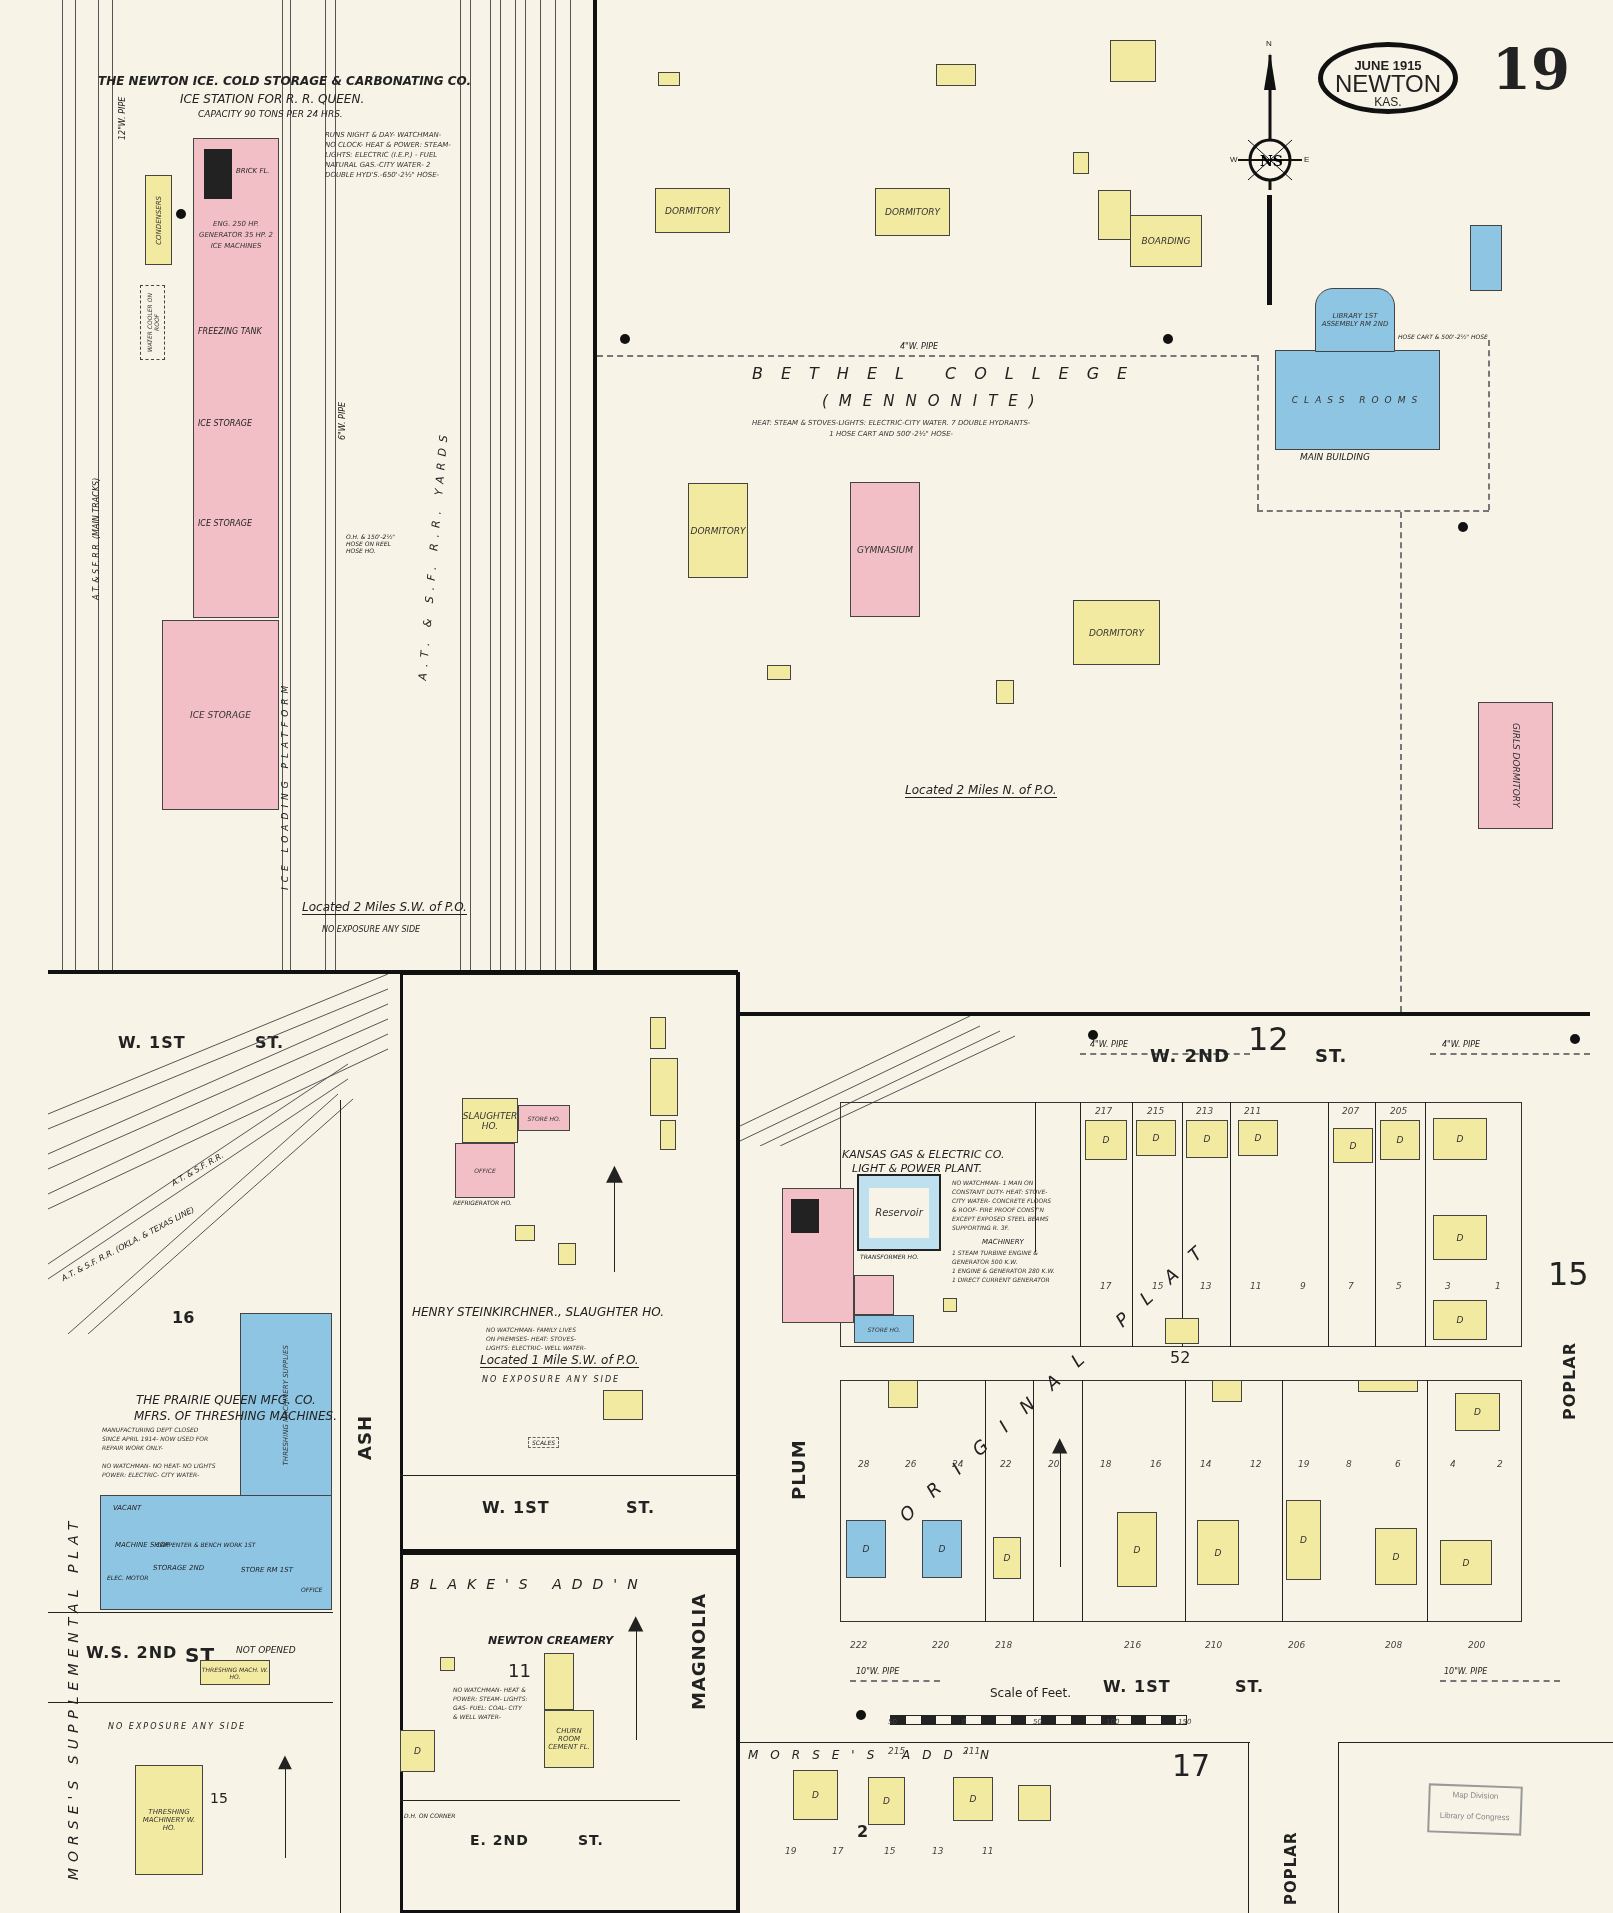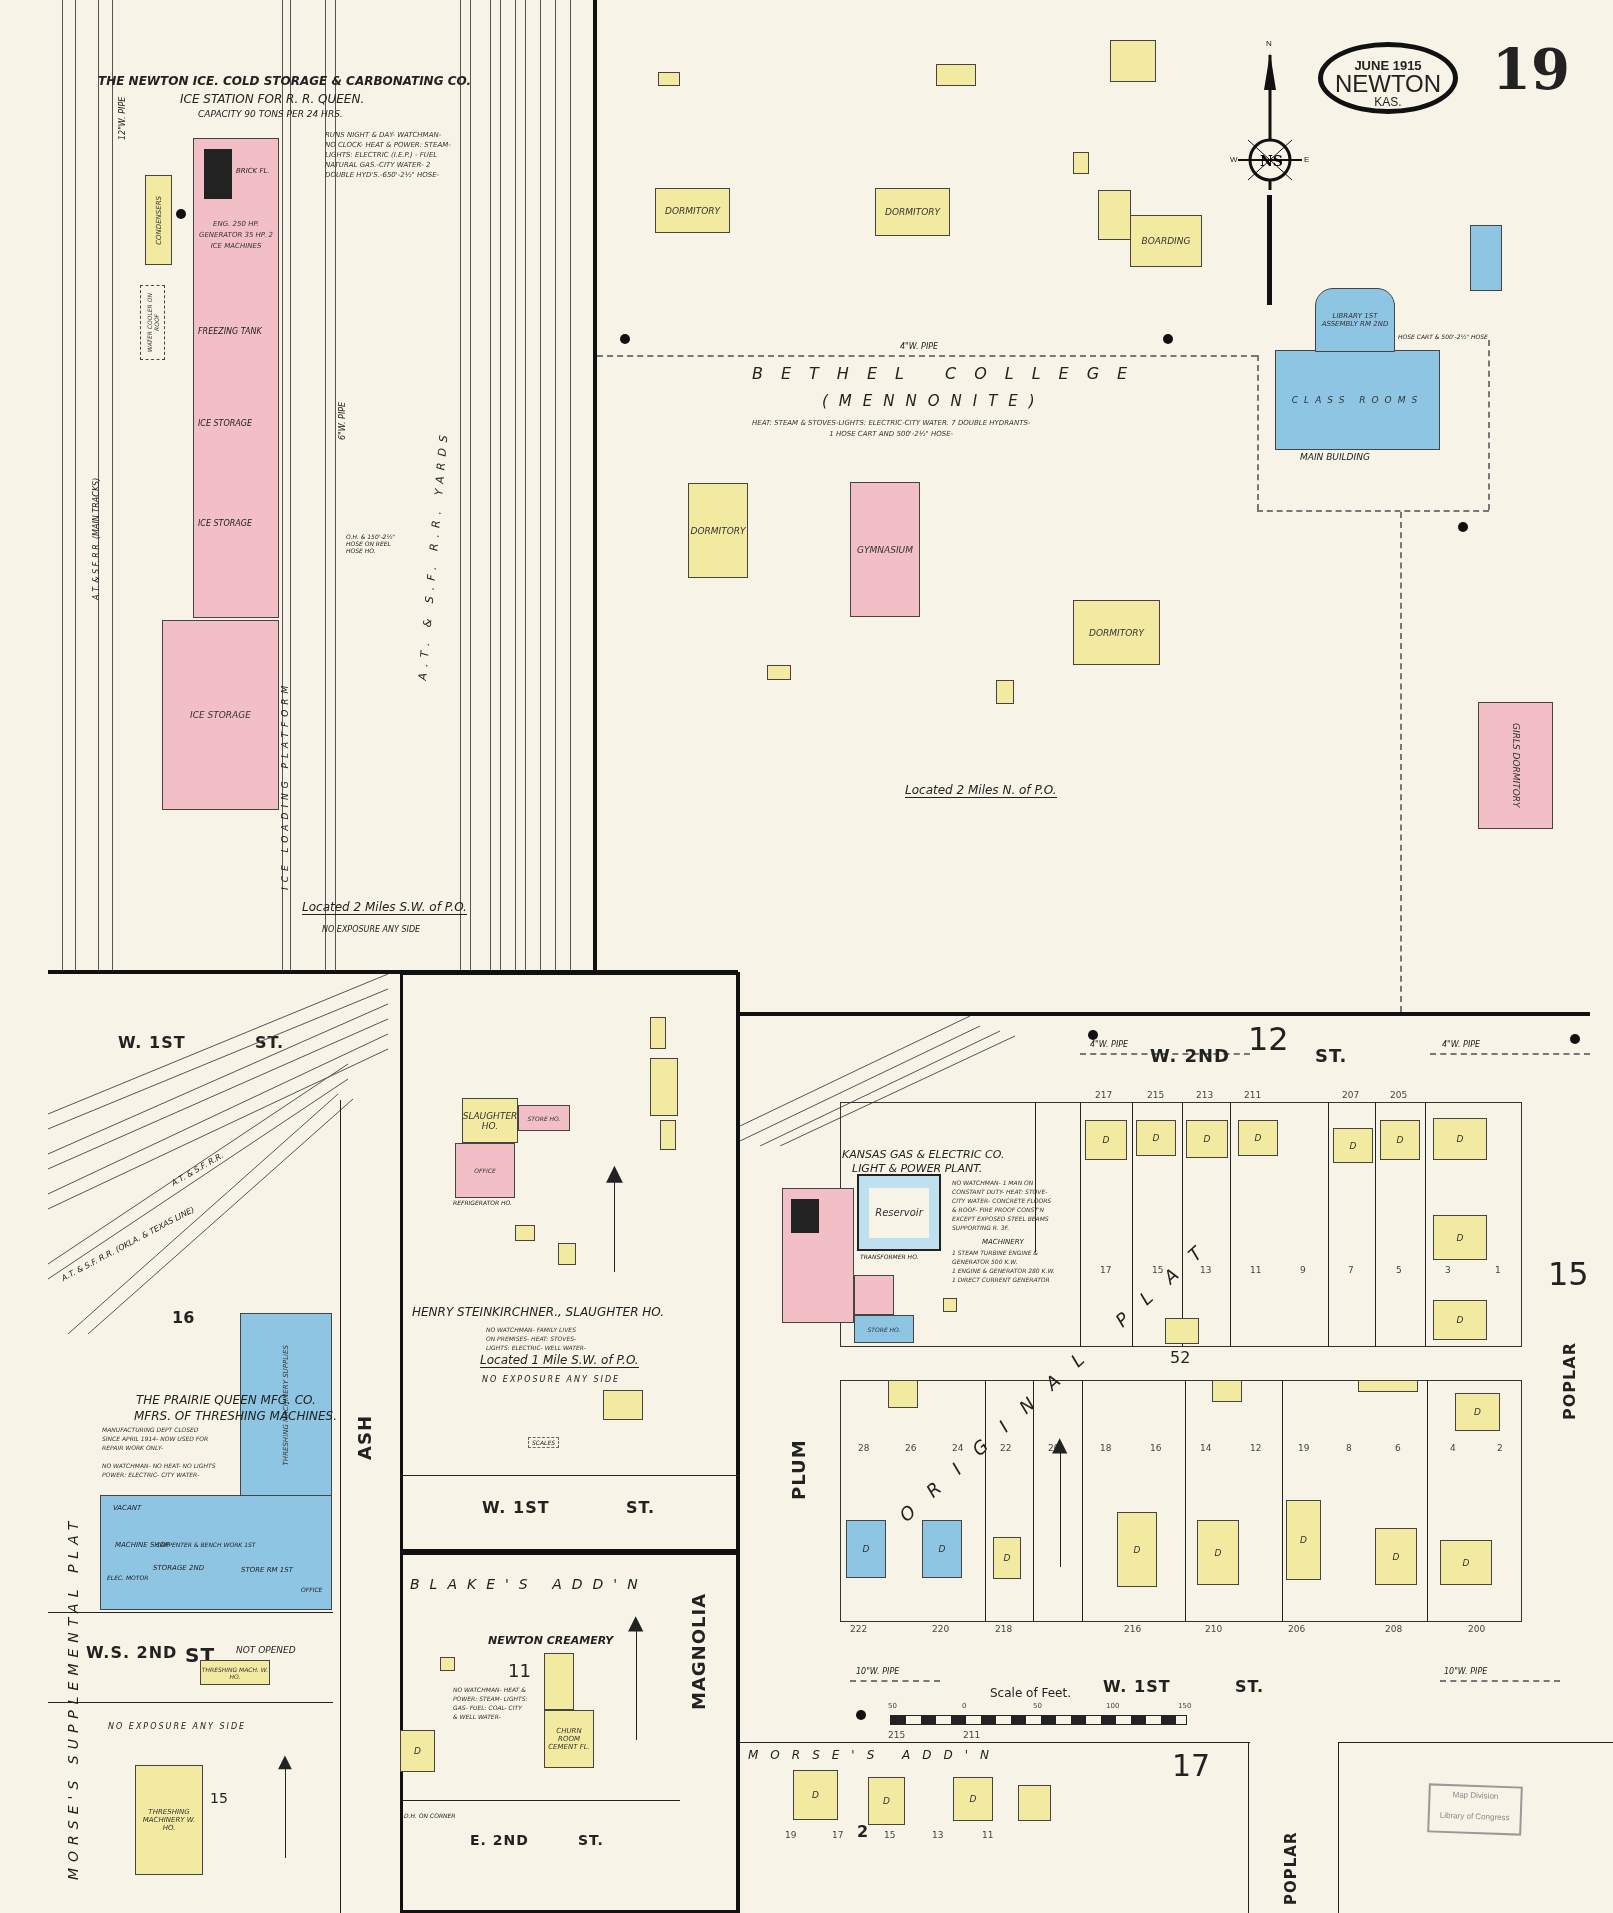--- a/index.html
+++ b/index.html
@@ -13,21 +13,21 @@
   .yel{background:#f3eaa2;}
   .blue{background:#8ec5e3;}
   .lbl{position:absolute;font-family:"DejaVu Sans",sans-serif;font-style:italic;color:#222;white-space:nowrap;}
   .street{position:absolute;font-family:"DejaVu Sans",sans-serif;font-weight:bold;font-size:20px;color:#222;white-space:nowrap;letter-spacing:1px;}
   .note{position:absolute;font-family:"DejaVu Sans",sans-serif;font-style:italic;font-size:8px;color:#333;line-height:11px;white-space:pre-line;}
   .rail{position:absolute;border-left:1px solid #555;}
   .dash{position:absolute;border-top:2px dashed #777;}
   .vdash{position:absolute;border-left:2px dashed #777;}
   .dot{position:absolute;width:10px;height:10px;border-radius:50%;background:#111;}
   .vert{writing-mode:vertical-rl;transform:rotate(180deg);}
-  .num{position:absolute;font-family:"DejaVu Sans",sans-serif;font-size:9px;color:#444;}
+  .num{position:absolute;font-family:"DejaVu Sans",sans-serif;font-style:italic;font-size:9px;color:#444;margin-top:16px;}
 </style>
 </head>
 <body>
 
 <div class="abs" style="left:1318px;top:42px;width:140px;height:72px;border:5px solid #111;border-radius:50%;box-sizing:border-box;text-align:center;">
   <div style="font-size:13px;font-weight:bold;margin-top:11px;">JUNE 1915</div>
   <div style="font-size:24px;line-height:22px;">NEWTON</div>
   <div style="font-size:12px;">KAS.</div>
 </div>
 <div class="abs" style="left:1492px;top:36px;font-family:'DejaVu Serif',serif;font-weight:bold;font-size:56px;">19</div>

